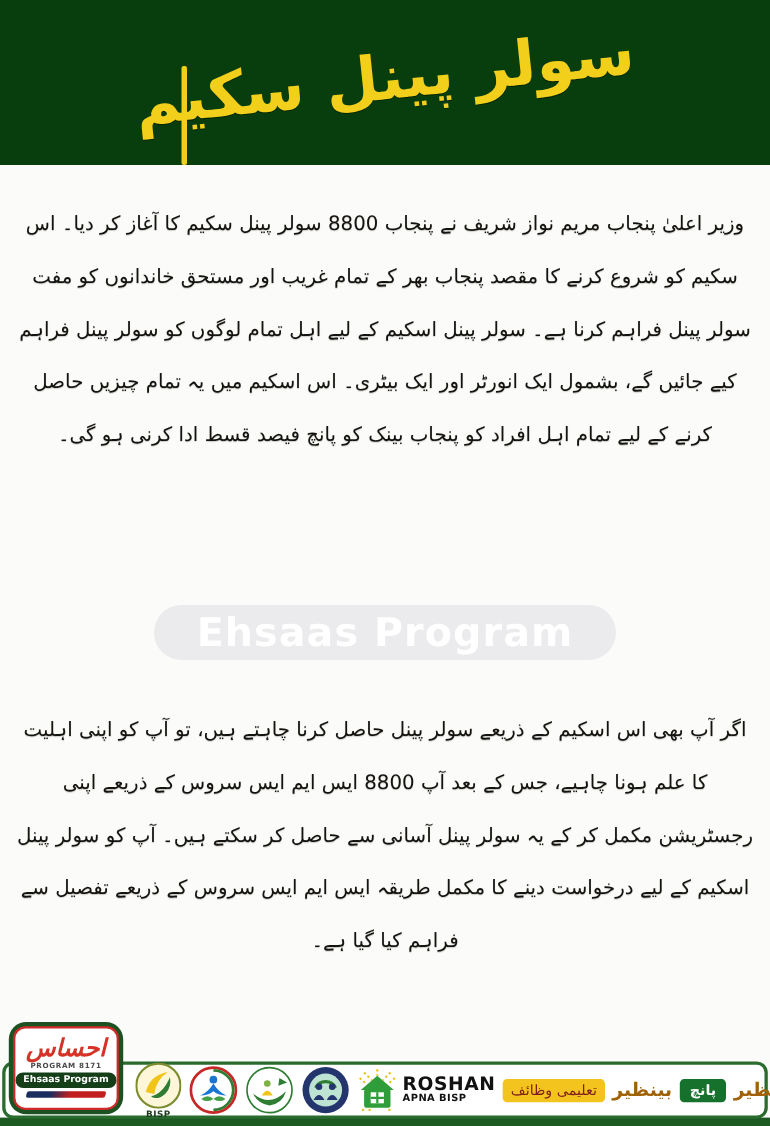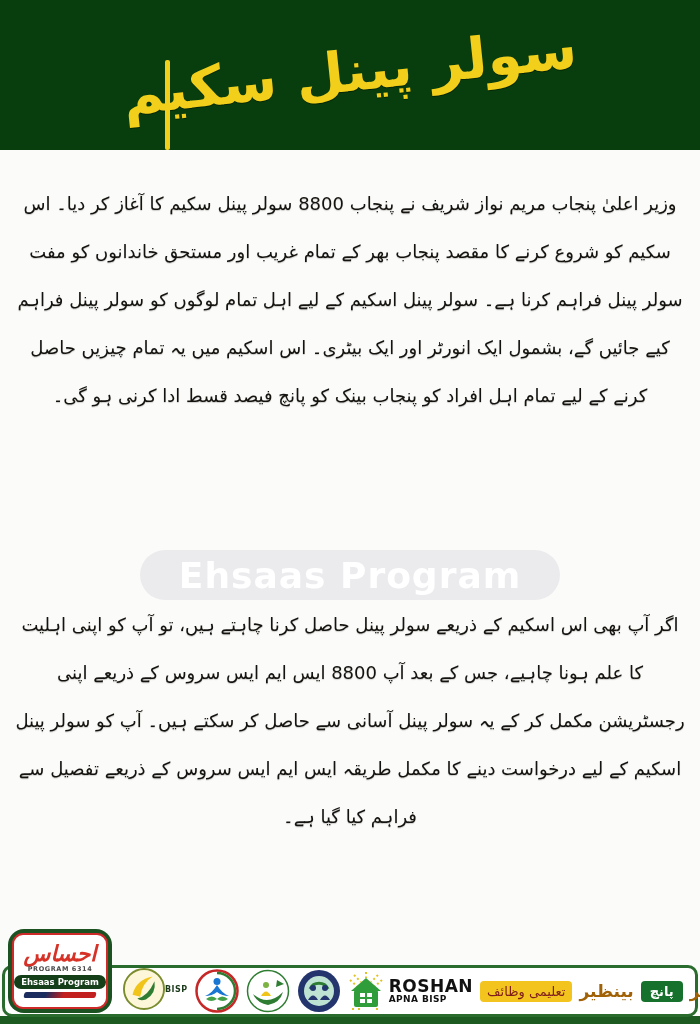--- a/index.html
+++ b/index.html
@@ -21,21 +21,21 @@
     position:absolute; left:165px; top:60px; width:5px; height:90px;
     background:#f2cf1a; border-radius:2px;
   }
   
   .para{
     position:absolute; left:14px; right:14px; direction:rtl; text-align:center;
     color:#15130f; font-size:18px; line-height:48px; font-weight:500;
     text-shadow:0 1px 1px rgba(0,0,0,.18);
   }
   .para-1{ top:162px; }
-  .para-2{ top:583px; }
+  .para-2{ top:622px; }
   .watermark{
     position:absolute; left:140px; top:550px; width:420px; height:50px;
     background:#ebebee; border-radius:26px; display:flex; align-items:center;
     justify-content:center; color:#ffffff; font-weight:800; font-size:36px;
     letter-spacing:1px;
   }
   
   .footer-strip{
     position:absolute; left:0; right:0; bottom:0; height:8px; background:#1d5a21;
   }
@@ -58,21 +58,21 @@
   .ehsaas-prog{ font-size:6.5px; color:#4a4a4a; letter-spacing:.6px; font-weight:700; margin-top:1px; }
   .ehsaas-pill{
     background:#143f18; color:#fff; font-size:8.5px; font-weight:700;
     padding:2px 7px; border-radius:9px; margin-top:2px; white-space:nowrap;
   }
   .ehsaas-ribbon{
     width:78%; height:6px; margin-top:3px; border-radius:2px;
     background:linear-gradient(100deg,#1b2c5e 30%,#c21f1f 55%);
     transform:skewX(-12deg);
   }
-  .logo{ flex:0 0 auto; display:flex; flex-direction:row; align-items:center; }
+  .logo{ flex:0 0 auto; display:flex; flex-direction:column; align-items:center; }
   .bisp-label{ font-size:8px; font-weight:800; color:#1c3a1c; margin-top:-4px; letter-spacing:.5px; }
   .roshan-text{ display:flex; flex-direction:column; line-height:1; color:#111; margin-left:-2px; }
   .roshan-l1{ font-size:17px; font-weight:700; letter-spacing:.5px; }
   .roshan-l2{ font-size:9px; font-weight:800; letter-spacing:.4px; }
   .badge-yellow{
     background:#f2c41d; color:#7f1d1d; font-weight:400; font-size:13px;
     padding:3px 7px; border-radius:4px; direction:rtl; white-space:nowrap;
   }
   .benazir{ color:#a16207; font-weight:800; font-size:17px; direction:rtl; white-space:nowrap; }
   .badge-green{
@@ -94,21 +94,21 @@
 
   <div class="watermark">Ehsaas Program</div>
 
   <p class="para para-2">اگر آپ بھی اس اسکیم کے ذریعے سولر پینل حاصل کرنا چاہتے ہیں، تو آپ کو اپنی اہلیت کا علم ہونا چاہیے، جس کے بعد آپ 8800 ایس ایم ایس سروس کے ذریعے اپنی رجسٹریشن مکمل کر کے یہ سولر پینل آسانی سے حاصل کر سکتے ہیں۔ آپ کو سولر پینل اسکیم کے لیے درخواست دینے کا مکمل طریقہ ایس ایم ایس سروس کے ذریعے تفصیل سے فراہم کیا گیا ہے۔</p>
 
   <div class="footer-strip"></div>
 
   <div class="ehsaas-badge">
     <div class="ehsaas-inner">
       <div class="ehsaas-word">احساس</div>
-      <div class="ehsaas-prog">PROGRAM 6314</div>
+      <div class="ehsaas-prog">PROGRAM 8171</div>
       <div class="ehsaas-pill">Ehsaas Program</div>
       <div class="ehsaas-ribbon"></div>
     </div>
   </div>
 
   <div class="footer-bar">
 
     <div class="logo">
       <span>
         <svg width="42" height="42" viewBox="0 0 44 44">

